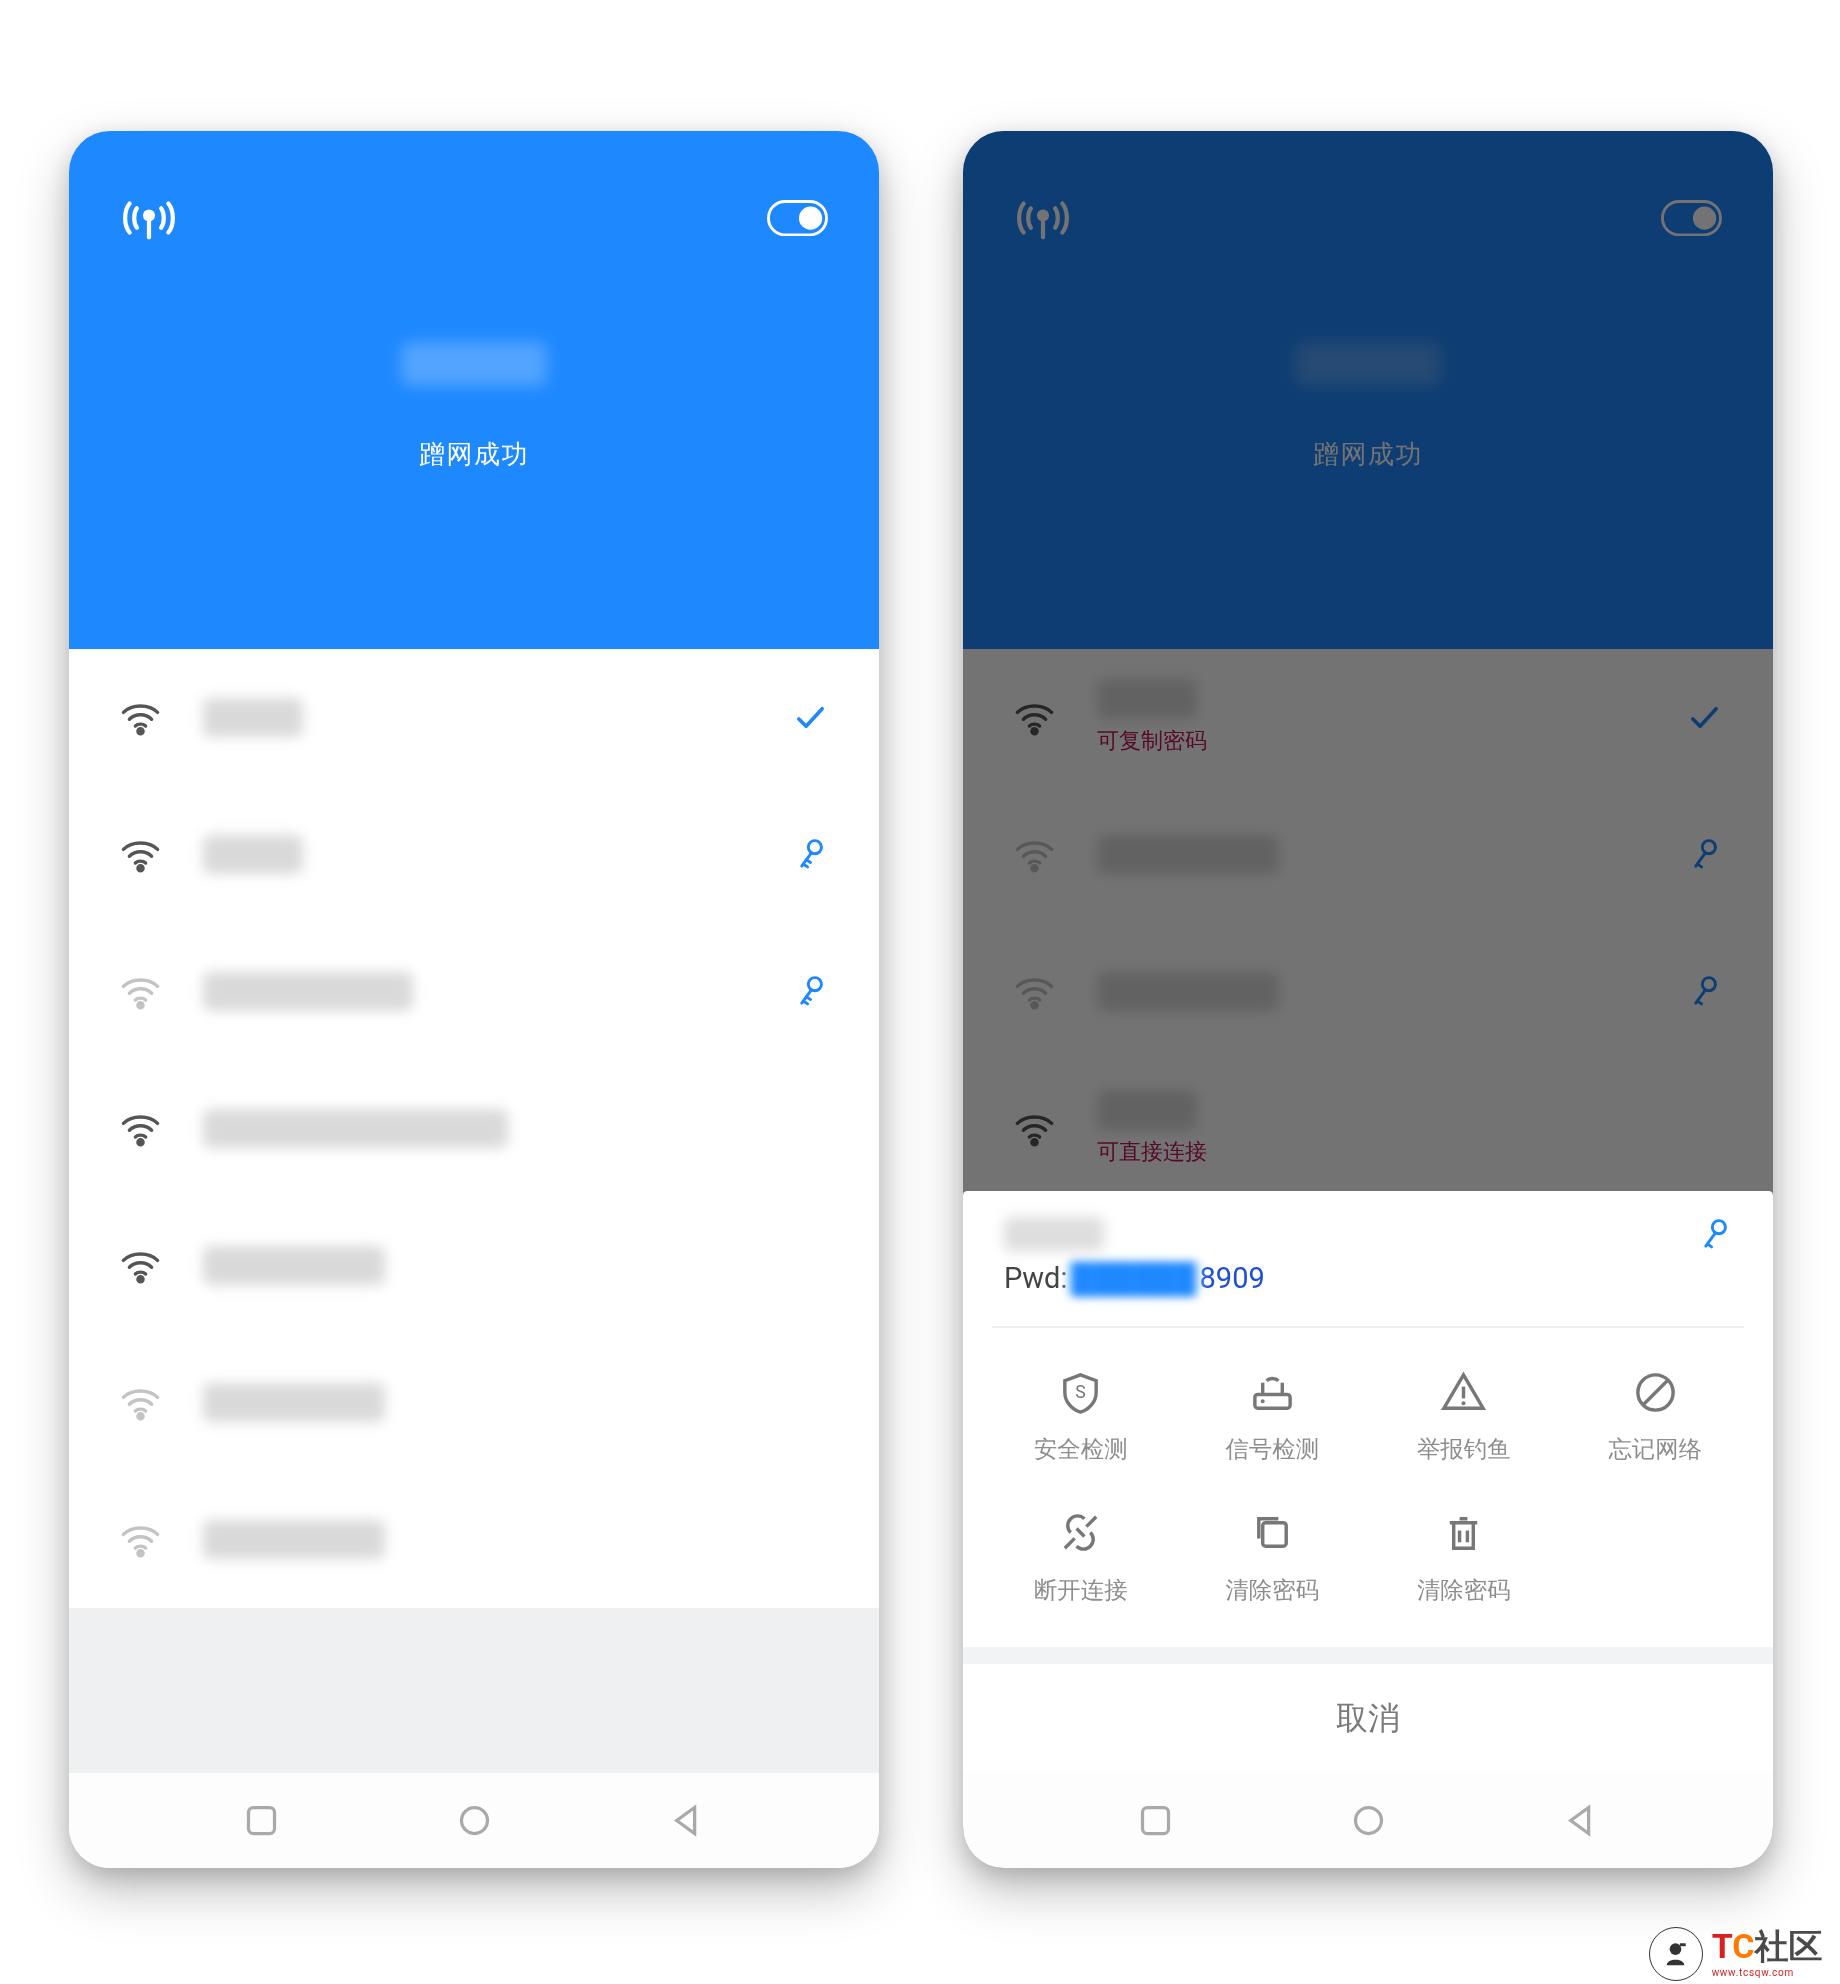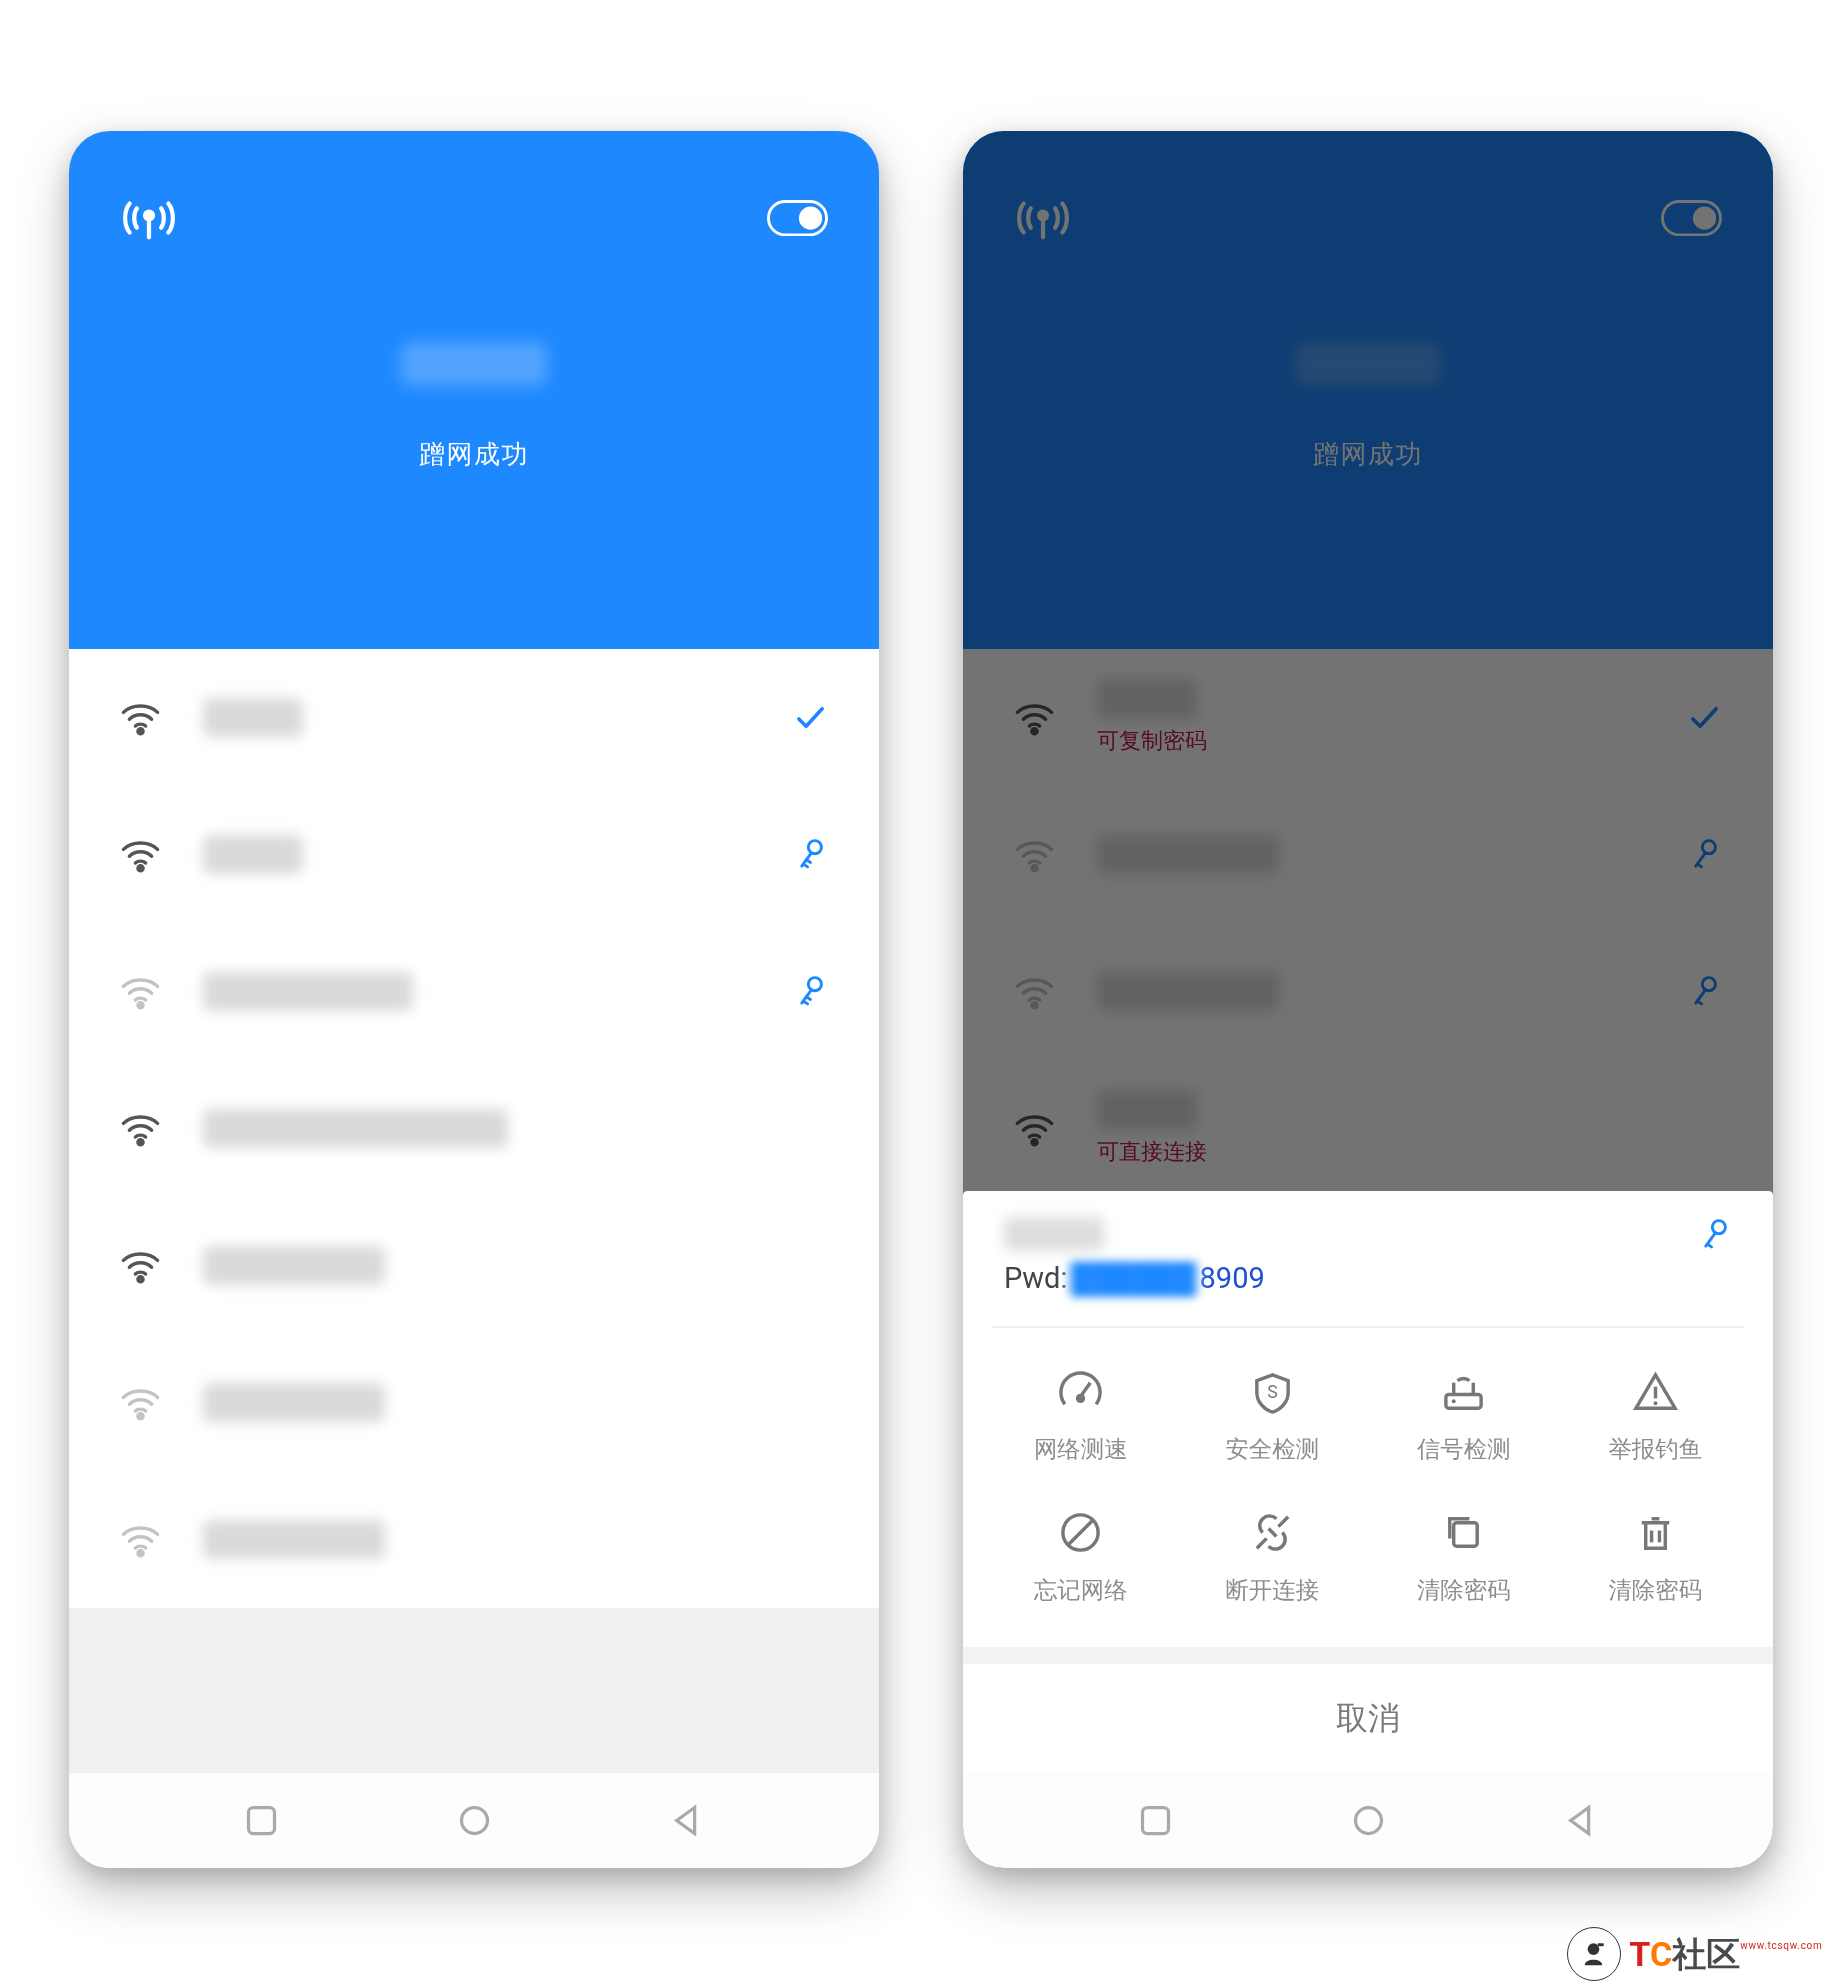--- a/index.html
+++ b/index.html
@@ -112,21 +112,21 @@
     background: #fdfdfd; display:flex; align-items:center; justify-content:space-evenly;
     z-index: 30;
   }
   .navbar .nbtn { width:39px; height:39px; display:flex; align-items:center; justify-content:center; opacity:0.55;}
   .navbar svg { width:100%; height:100%; stroke:#666; fill:none; stroke-width:4;}
 
   
   .watermark { position:absolute; right: 17.5px; bottom: 4.4px; display:flex; align-items:center; gap:8.8px; }
   .wm-icon { width:54px; height:54px; border:1.5px solid #333; border-radius:50%; display:flex; align-items:center; justify-content:center;}
   .wm-icon svg{ width:35px; height:35px; }
-  .wm-text { display:flex; flex-direction:row; line-height:1; }
+  .wm-text { display:flex; flex-direction:column; line-height:1; }
   .wm-top { font-size:34px; font-weight:700; }
   .wm-top .t { color:#d82020; }
   .wm-top .c { color:#ff7a00; }
   .wm-top .s { color:#4a4a4a; }
   .wm-url { font-size:10px; color:#d82020; margin-top:4.4px; letter-spacing:0.7px;}
 </style>
 </head>
 <body>
 
 <div class="shot shot-left">
@@ -392,30 +392,20 @@
       <span class="trail-icn">
           <svg viewBox="0 0 48 48" fill="none" stroke="#1e88ff" stroke-width="4" stroke-linecap="round">
             <circle cx="30" cy="14" r="9"></circle>
             <path d="M25 22 L12 40 M14 37 L20 41"></path>
           </svg>
         </span>
     </div>
     <div class="sheet-divider"></div>
 
     <div class="action-grid">
-      <div class="action">
-        <span class="aicn">
-            <svg viewBox="0 0 48 48">
-              <path d="M8 36 A20 20 0 1 1 40 36"></path>
-              <line x1="24" y1="28" x2="34" y2="14"></line>
-              <circle cx="24" cy="30" r="3" fill="#777"></circle>
-            </svg>
-          </span>
-        <span>网络测速</span>
-      </div>
       <div class="action">
         <span class="aicn">
             <svg viewBox="0 0 48 48" style="font-size:32px">
               <path d="M24 6 L40 12 V24 C40 34 32 42 24 44 C16 42 8 34 8 24 V12 Z"></path>
               <text x="24" y="30" text-anchor="middle" font-size="18" fill="#777" stroke="none">S</text>
             </svg>
           </span>
         <span>安全检测</span>
       </div>
       <div class="action">

